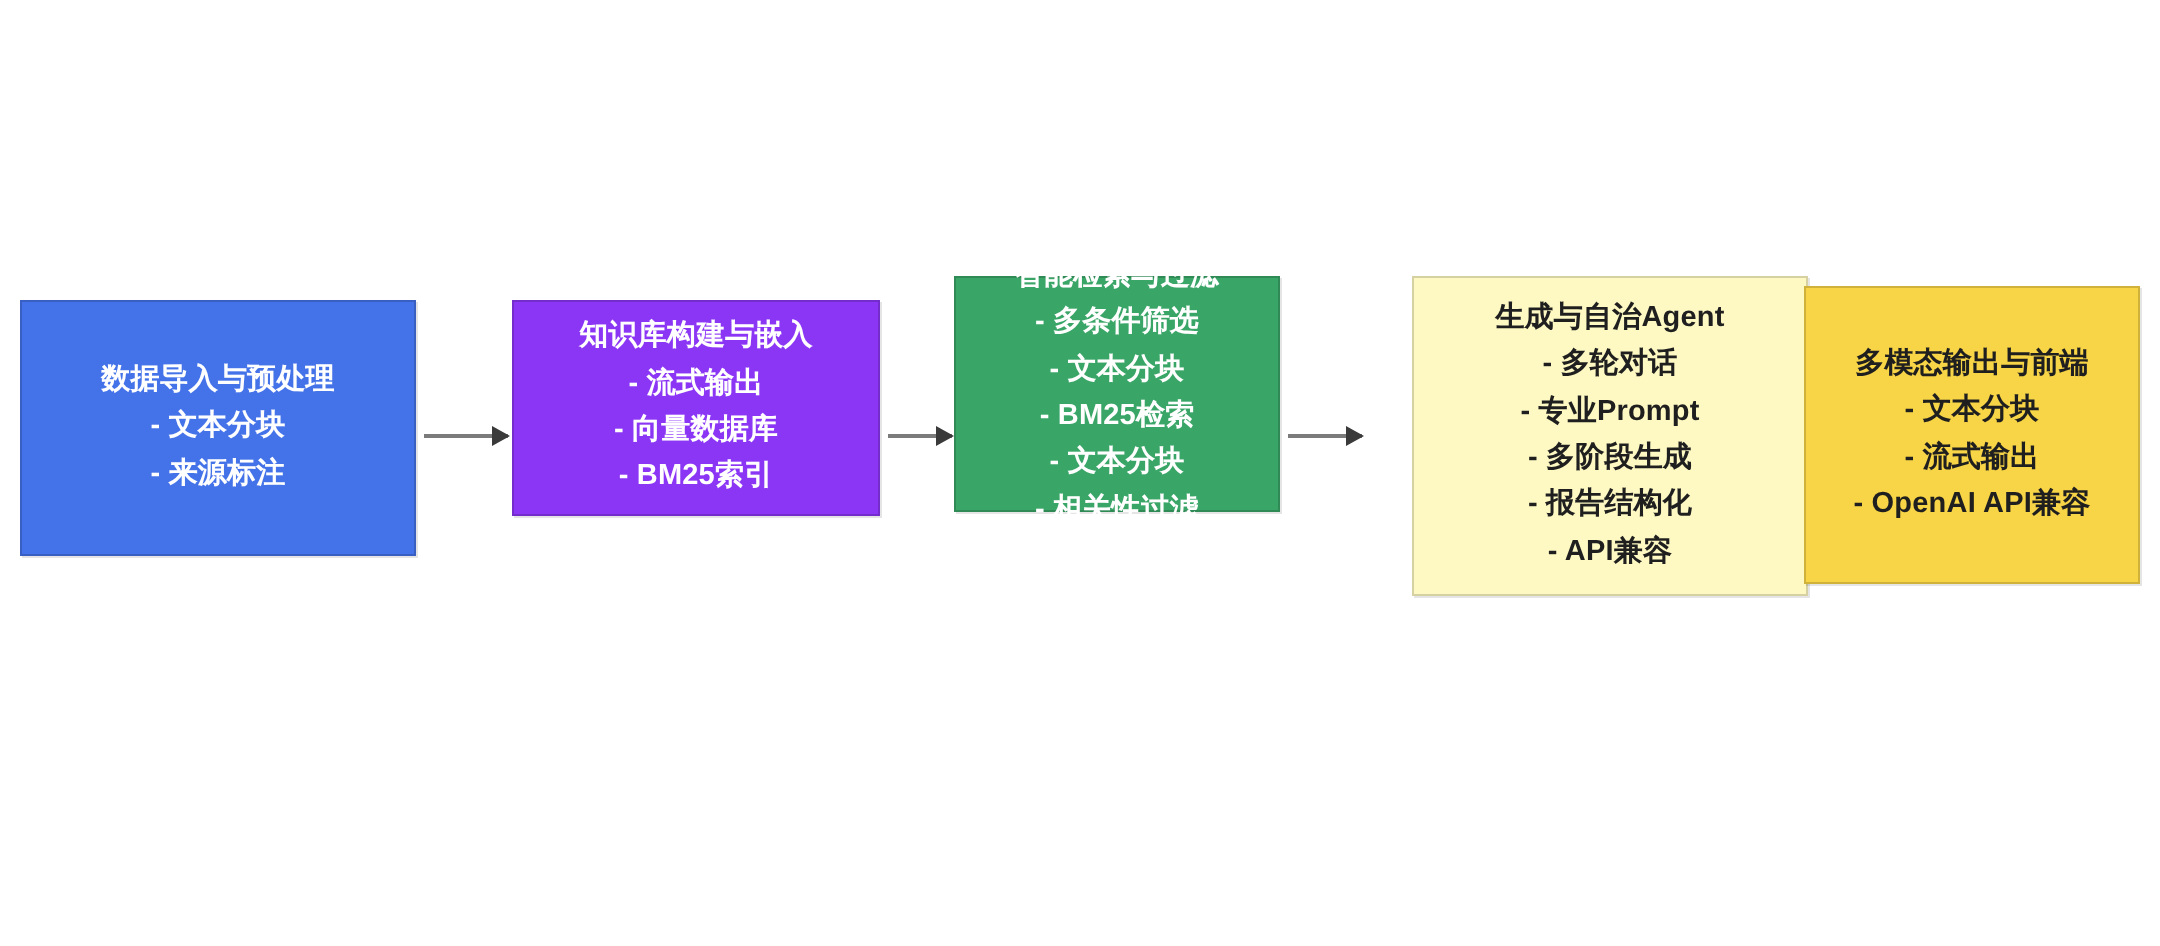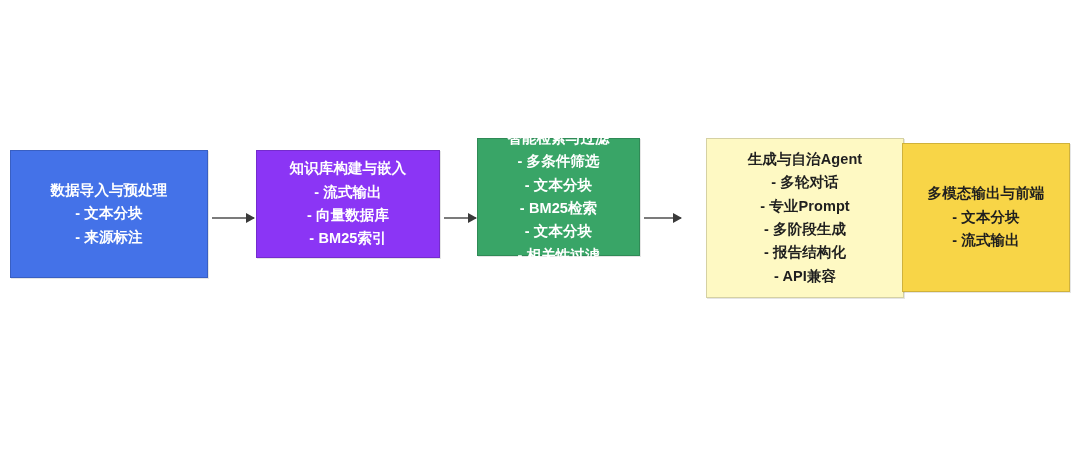--- a/index.html
+++ b/index.html
@@ -107,14 +107,15 @@
       <div class="item">- 多轮对话</div>
       <div class="item">- 专业Prompt</div>
       <div class="item">- 多阶段生成</div>
       <div class="item">- 报告结构化</div>
       <div class="item">- API兼容</div>
     </div>
     <div class="node dark-text" style="left: 902px; top: 143px; width: 168px; height: 149px; background: rgb(248, 213, 71); justify-content: center;">
       <div class="title">多模态输出与前端</div>
       <div class="item">- 文本分块</div>
       <div class="item">- 流式输出</div>
+      <div class="item">- OpenAI API兼容</div>
     </div>
   </div>
 
 </body></html>

